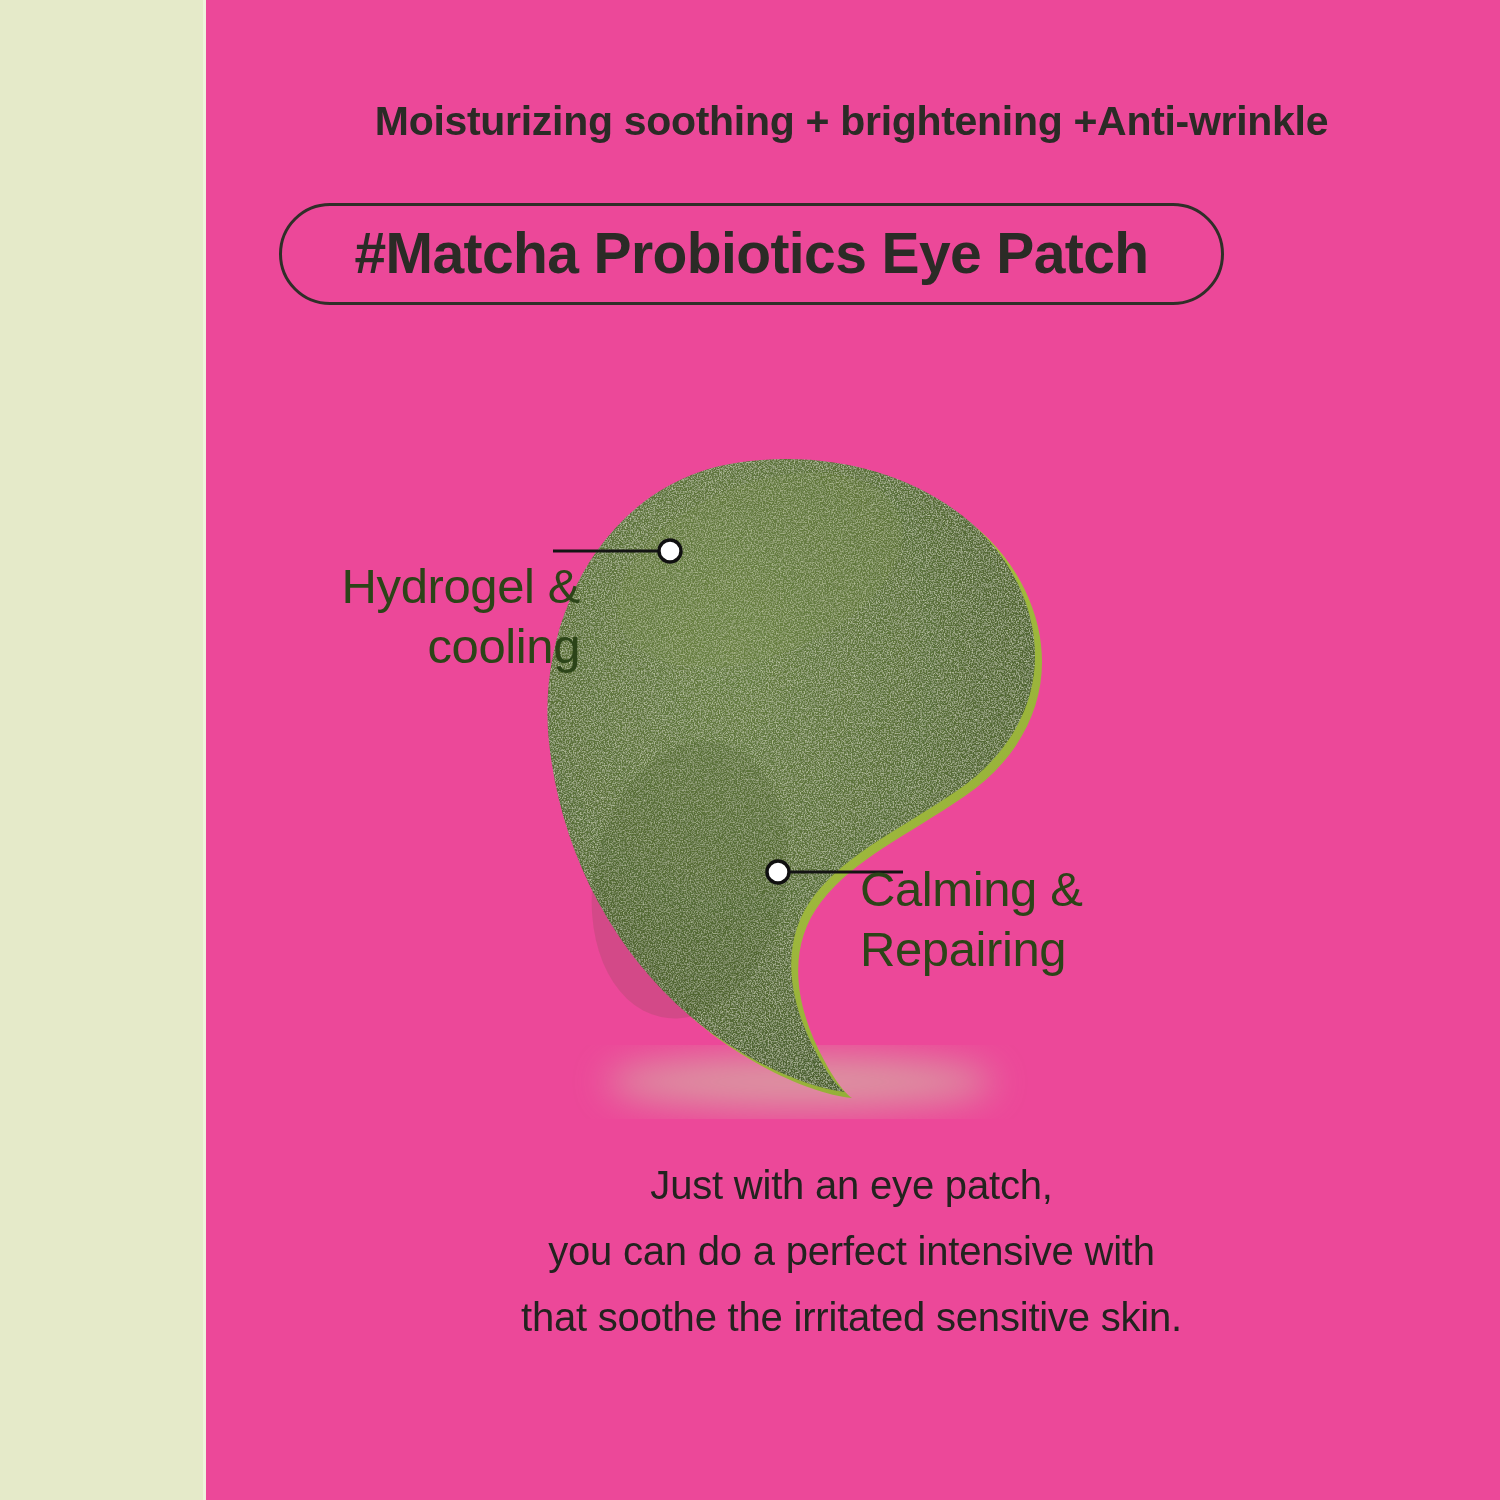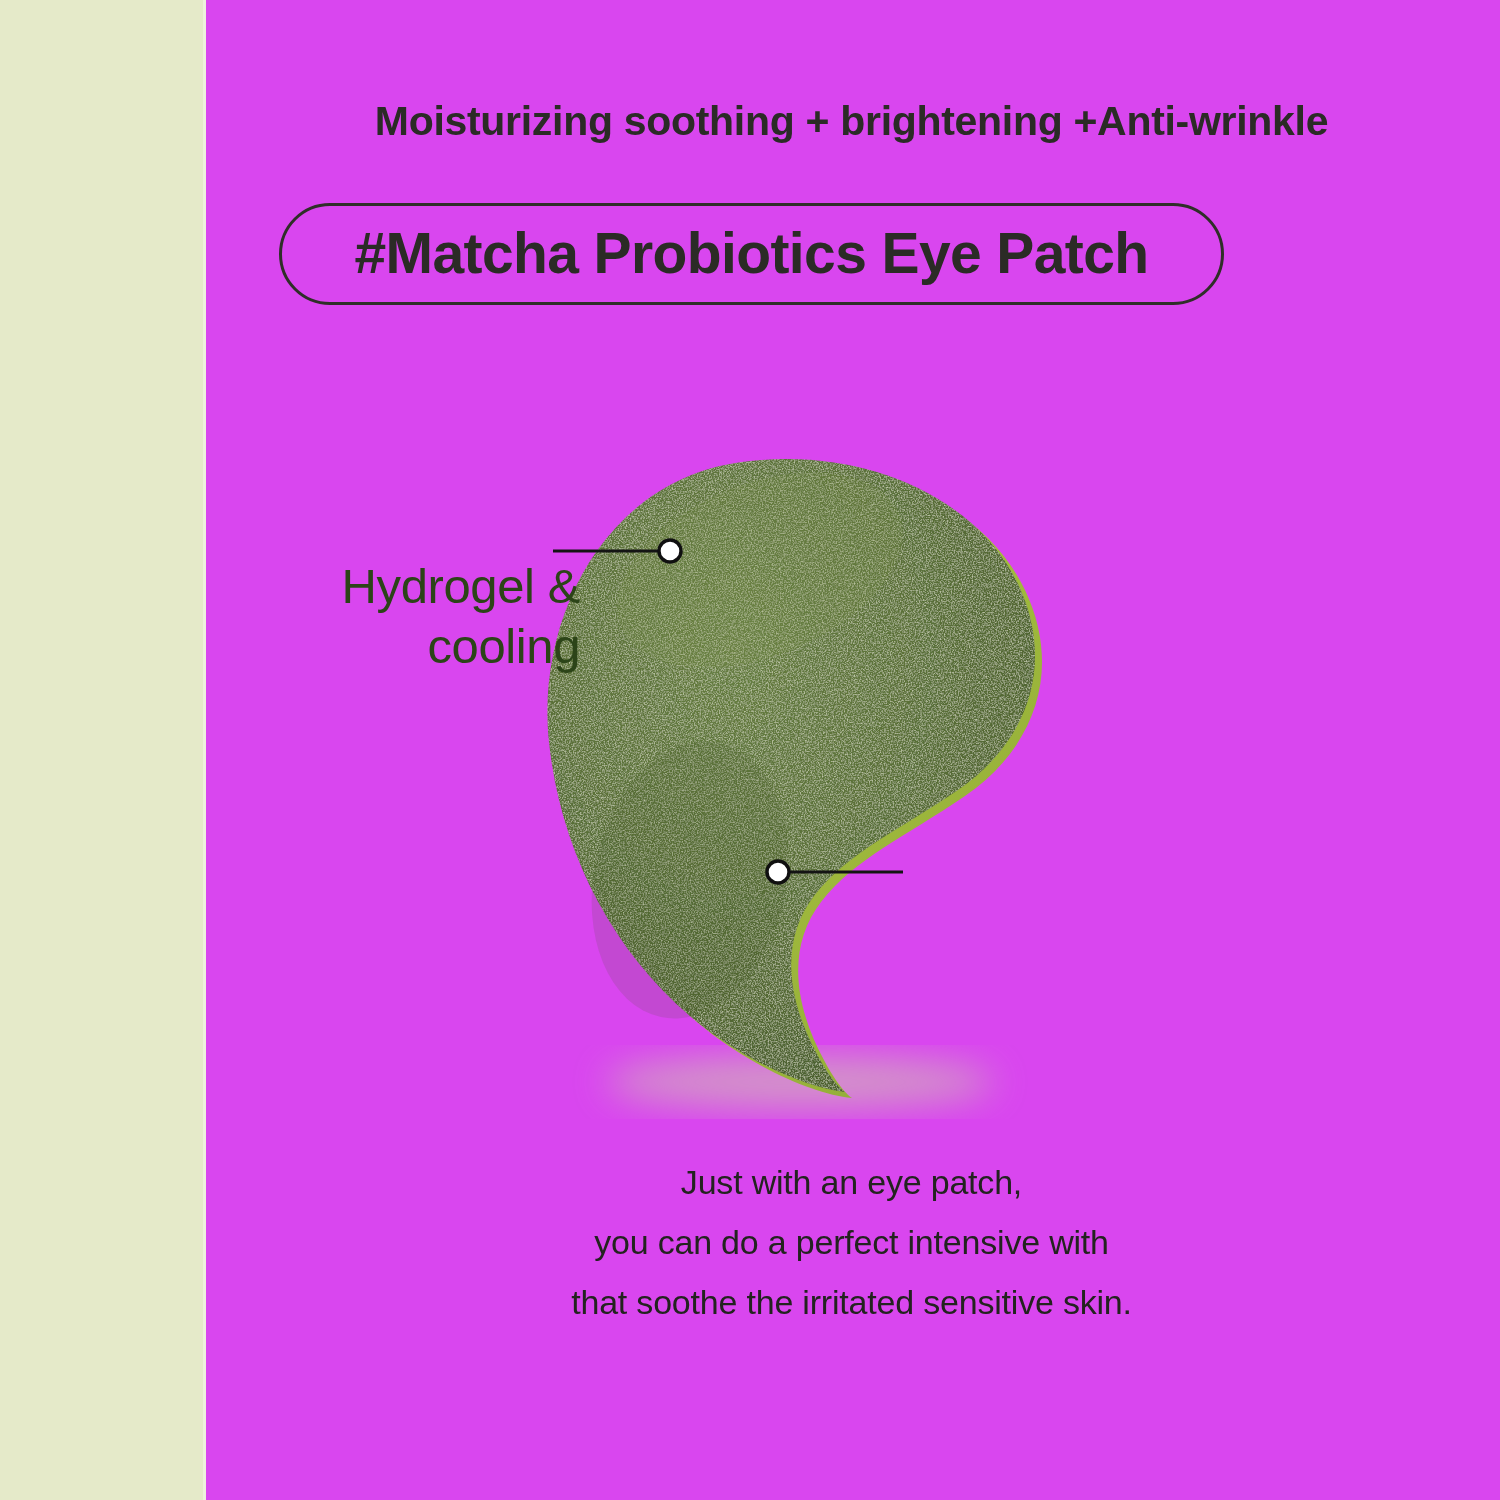--- a/index.html
+++ b/index.html
@@ -7,21 +7,21 @@
   html, body {
     width:1500px; height:1500px;
     background:#e2e7c5;
     font-family:"Liberation Sans", sans-serif;
     overflow:hidden;
   }
 
   #page {
     position:relative;
     width:1500px; height:1500px;
-    background:#d946ef;
+    background:#ec4899;
   }
 
   
   .left-panel {
     position:absolute; left:0; top:0;
     width:203px; height:1500px;
     background:#e5eac9;
   }
   .divider {
     position:absolute; left:203px; top:0;
@@ -93,21 +93,21 @@
   }
 
   
   .body-copy {
     position:absolute;
     left:203px; top:1152px;
     width:1297px;
     text-align:center;
   }
   .body-line {
-    font-size:34px;
+    font-size:40px;
     font-weight:400;
     color:#23231f;
     letter-spacing:-0.2px;
     line-height:1.0;
     padding:13px 0;
     white-space:nowrap;
   }
 </style>
 </head>
 <body>
@@ -187,20 +187,22 @@
 
     <g>
       <line x1="789" y1="872" x2="903" y2="872" stroke="#141414" stroke-width="3.2"></line>
       <circle cx="778" cy="872" r="11" fill="#ffffff" stroke="#101010" stroke-width="3.4"></circle>
     </g>
   </svg>
 
   <div class="anno anno-left">Hydrogel &amp;
 cooling</div>
 
+  <div class="anno anno-right">Calming &amp;
+Repairing</div>
 
   <div class="body-copy">
     <div class="body-line">Just with an eye patch,</div>
     <div class="body-line">you can do a perfect intensive with</div>
     <div class="body-line">that soothe the irritated sensitive skin.</div>
   </div>
 
 </div>
 
 </body></html>

